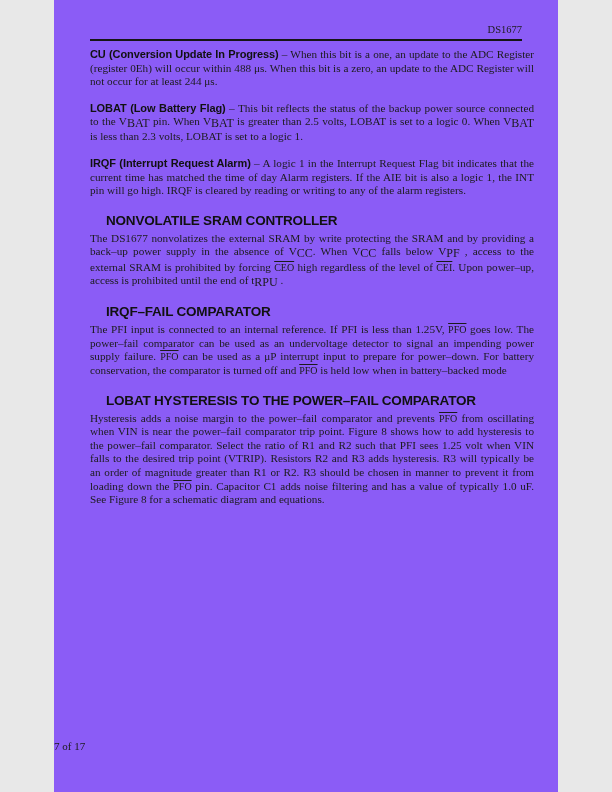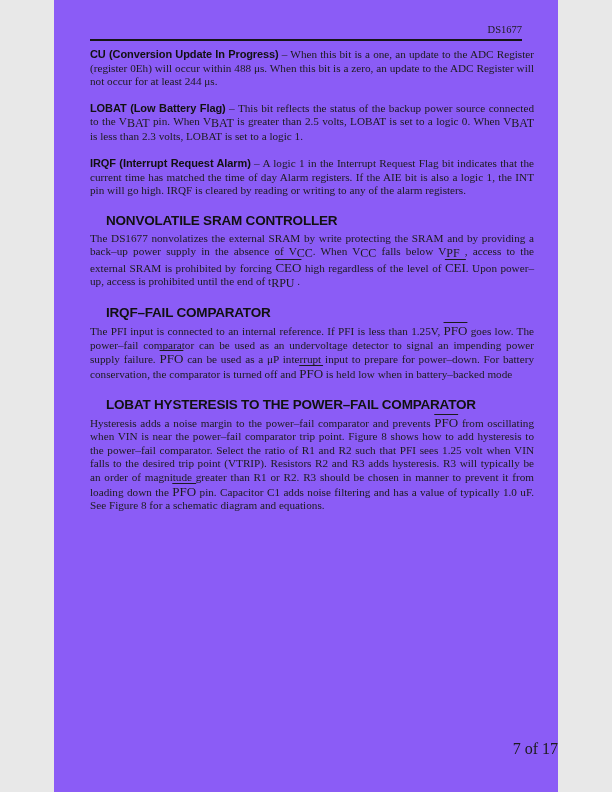--- a/index.html
+++ b/index.html
@@ -50,30 +50,30 @@
     font-size: 11px;
     letter-spacing: -0.1px;
     color: #111;
   }
   .seg-sub {
     font-size: 12px;
     vertical-align: -1.5px;
     font-family: Liberation Serif, serif;
   }
   .seg-ov {
-    font-size: 13px;
+    font-size: 10px;
     text-decoration: overline;
   }
   .footer {
     position: absolute;
     top: 740px;
     left: 0;
     width: 100%;
-    text-align: right;
-    font-size: 16px;
+    text-align: left;
+    font-size: 11px;
   }
 </style>
 </head>
 <body>
 
 <div class="page">
 
   <div class="header">
     <span>DS1677</span>
   </div>

